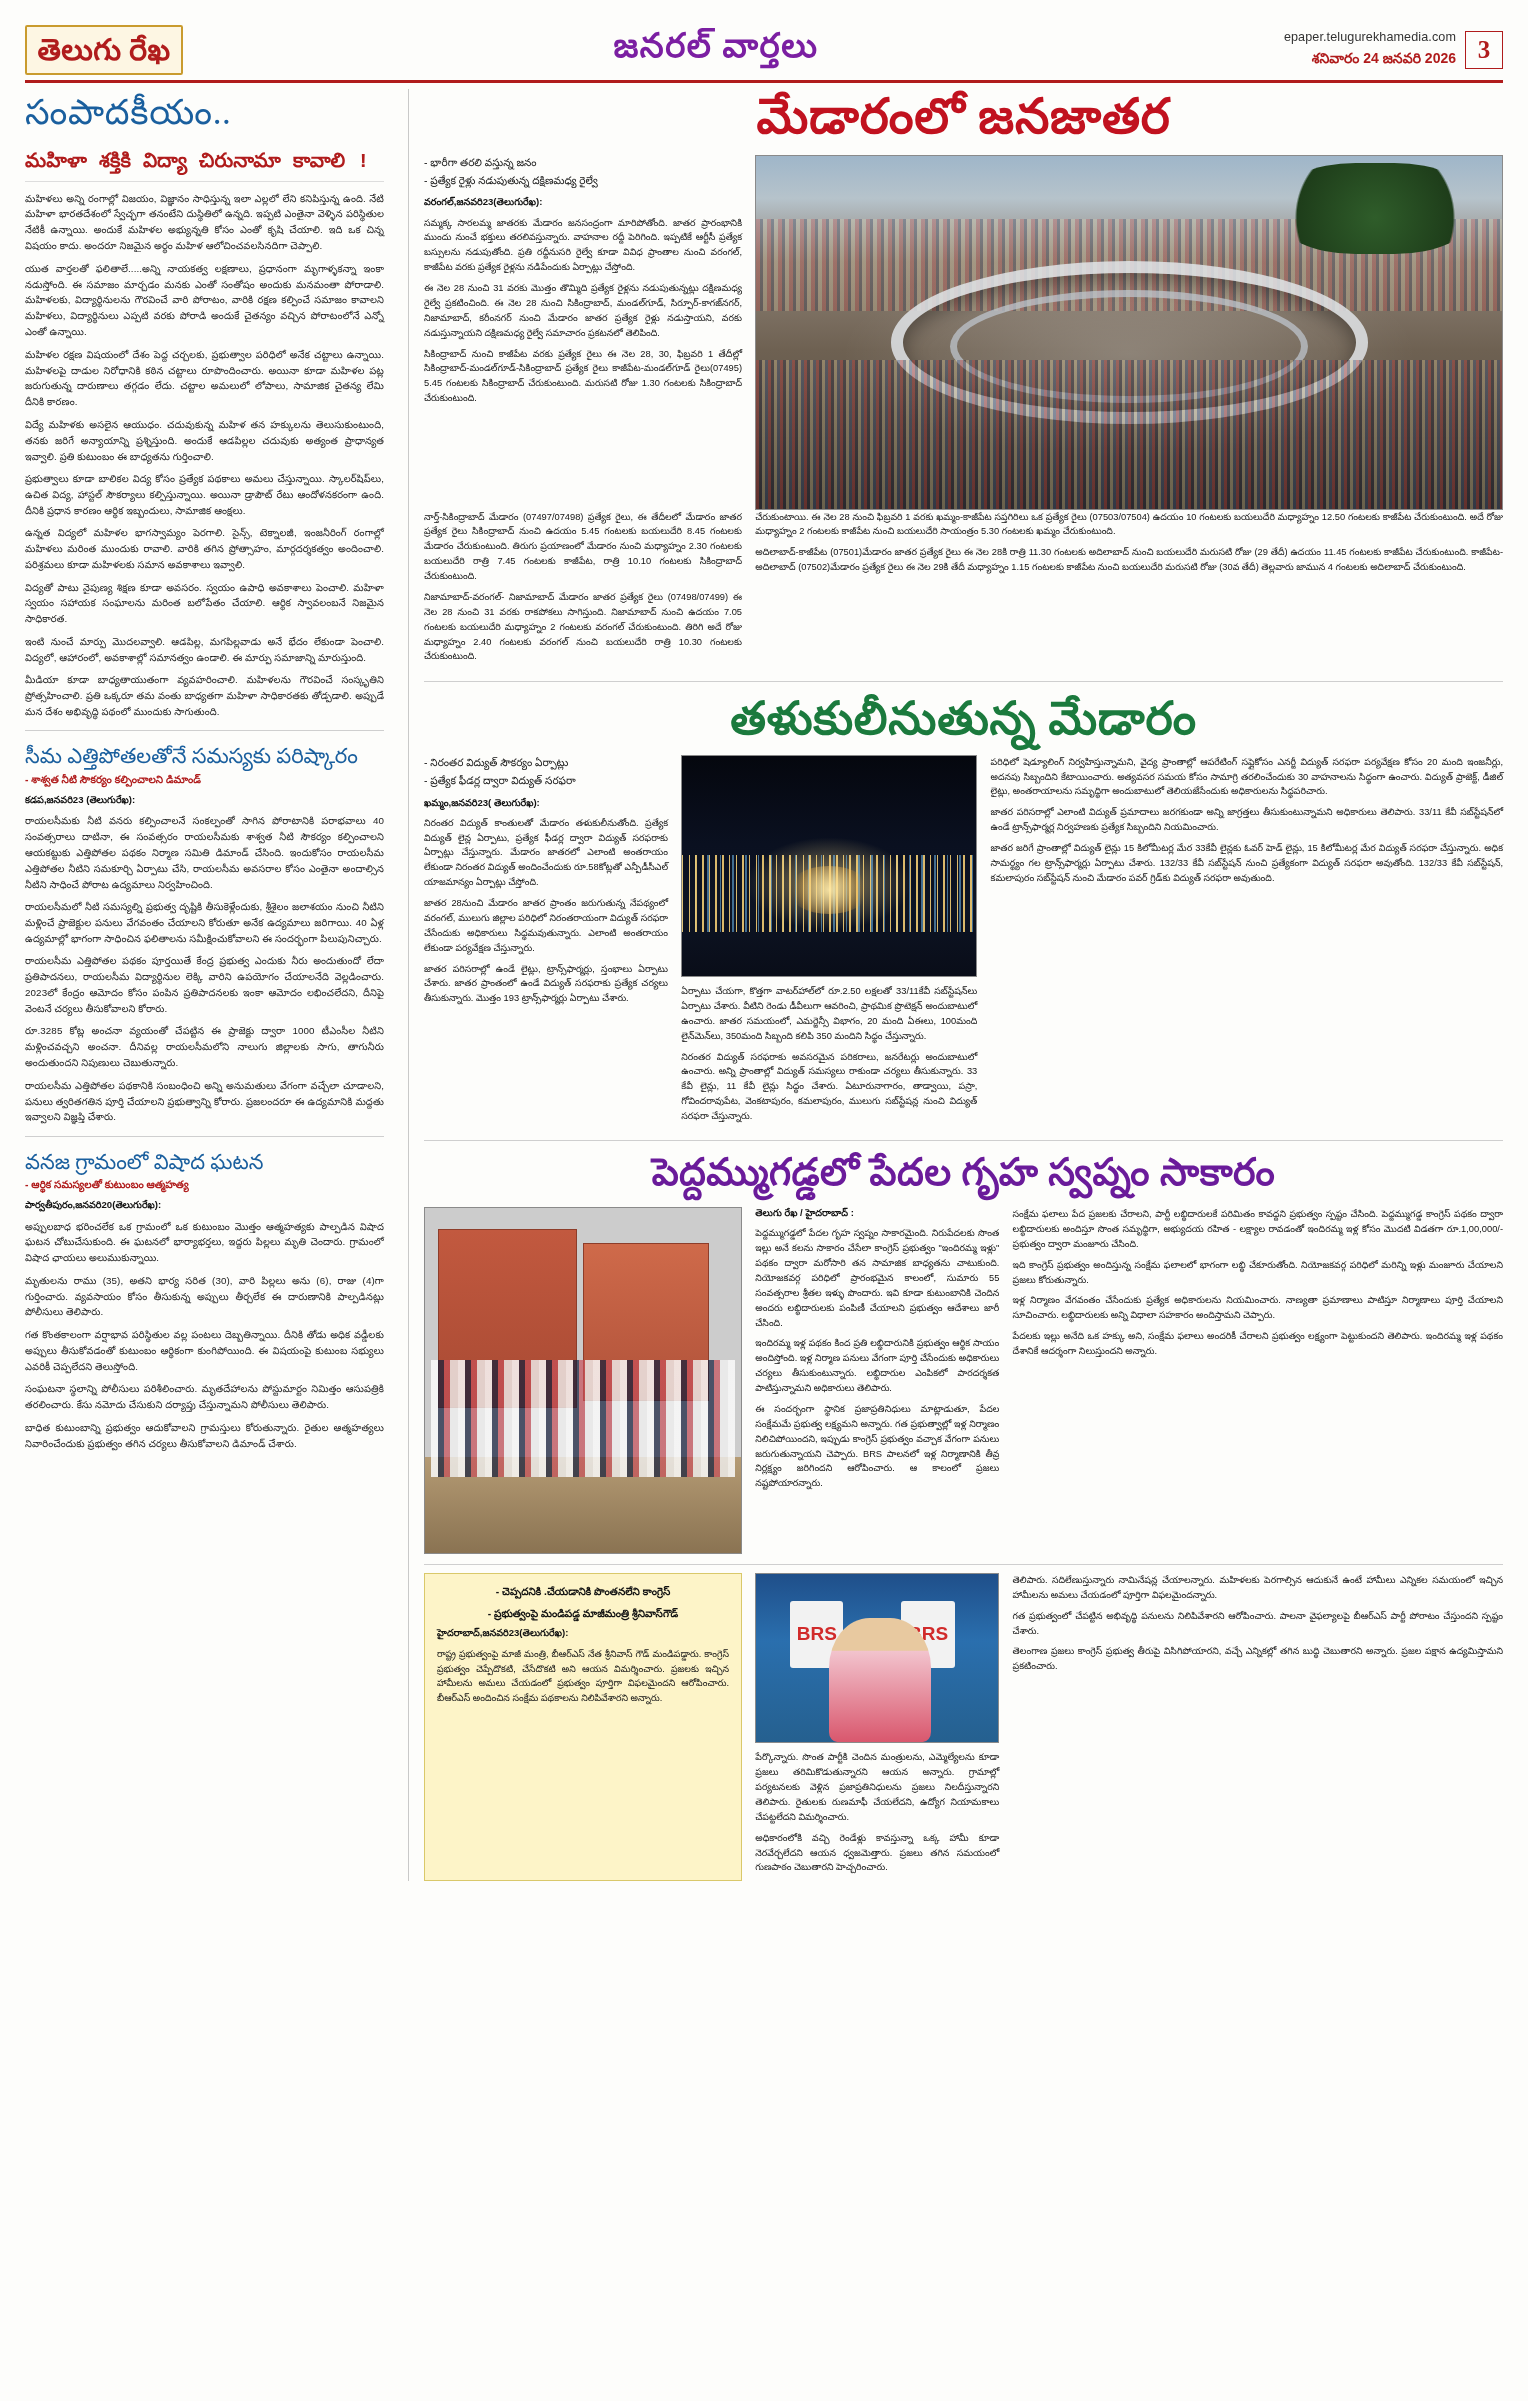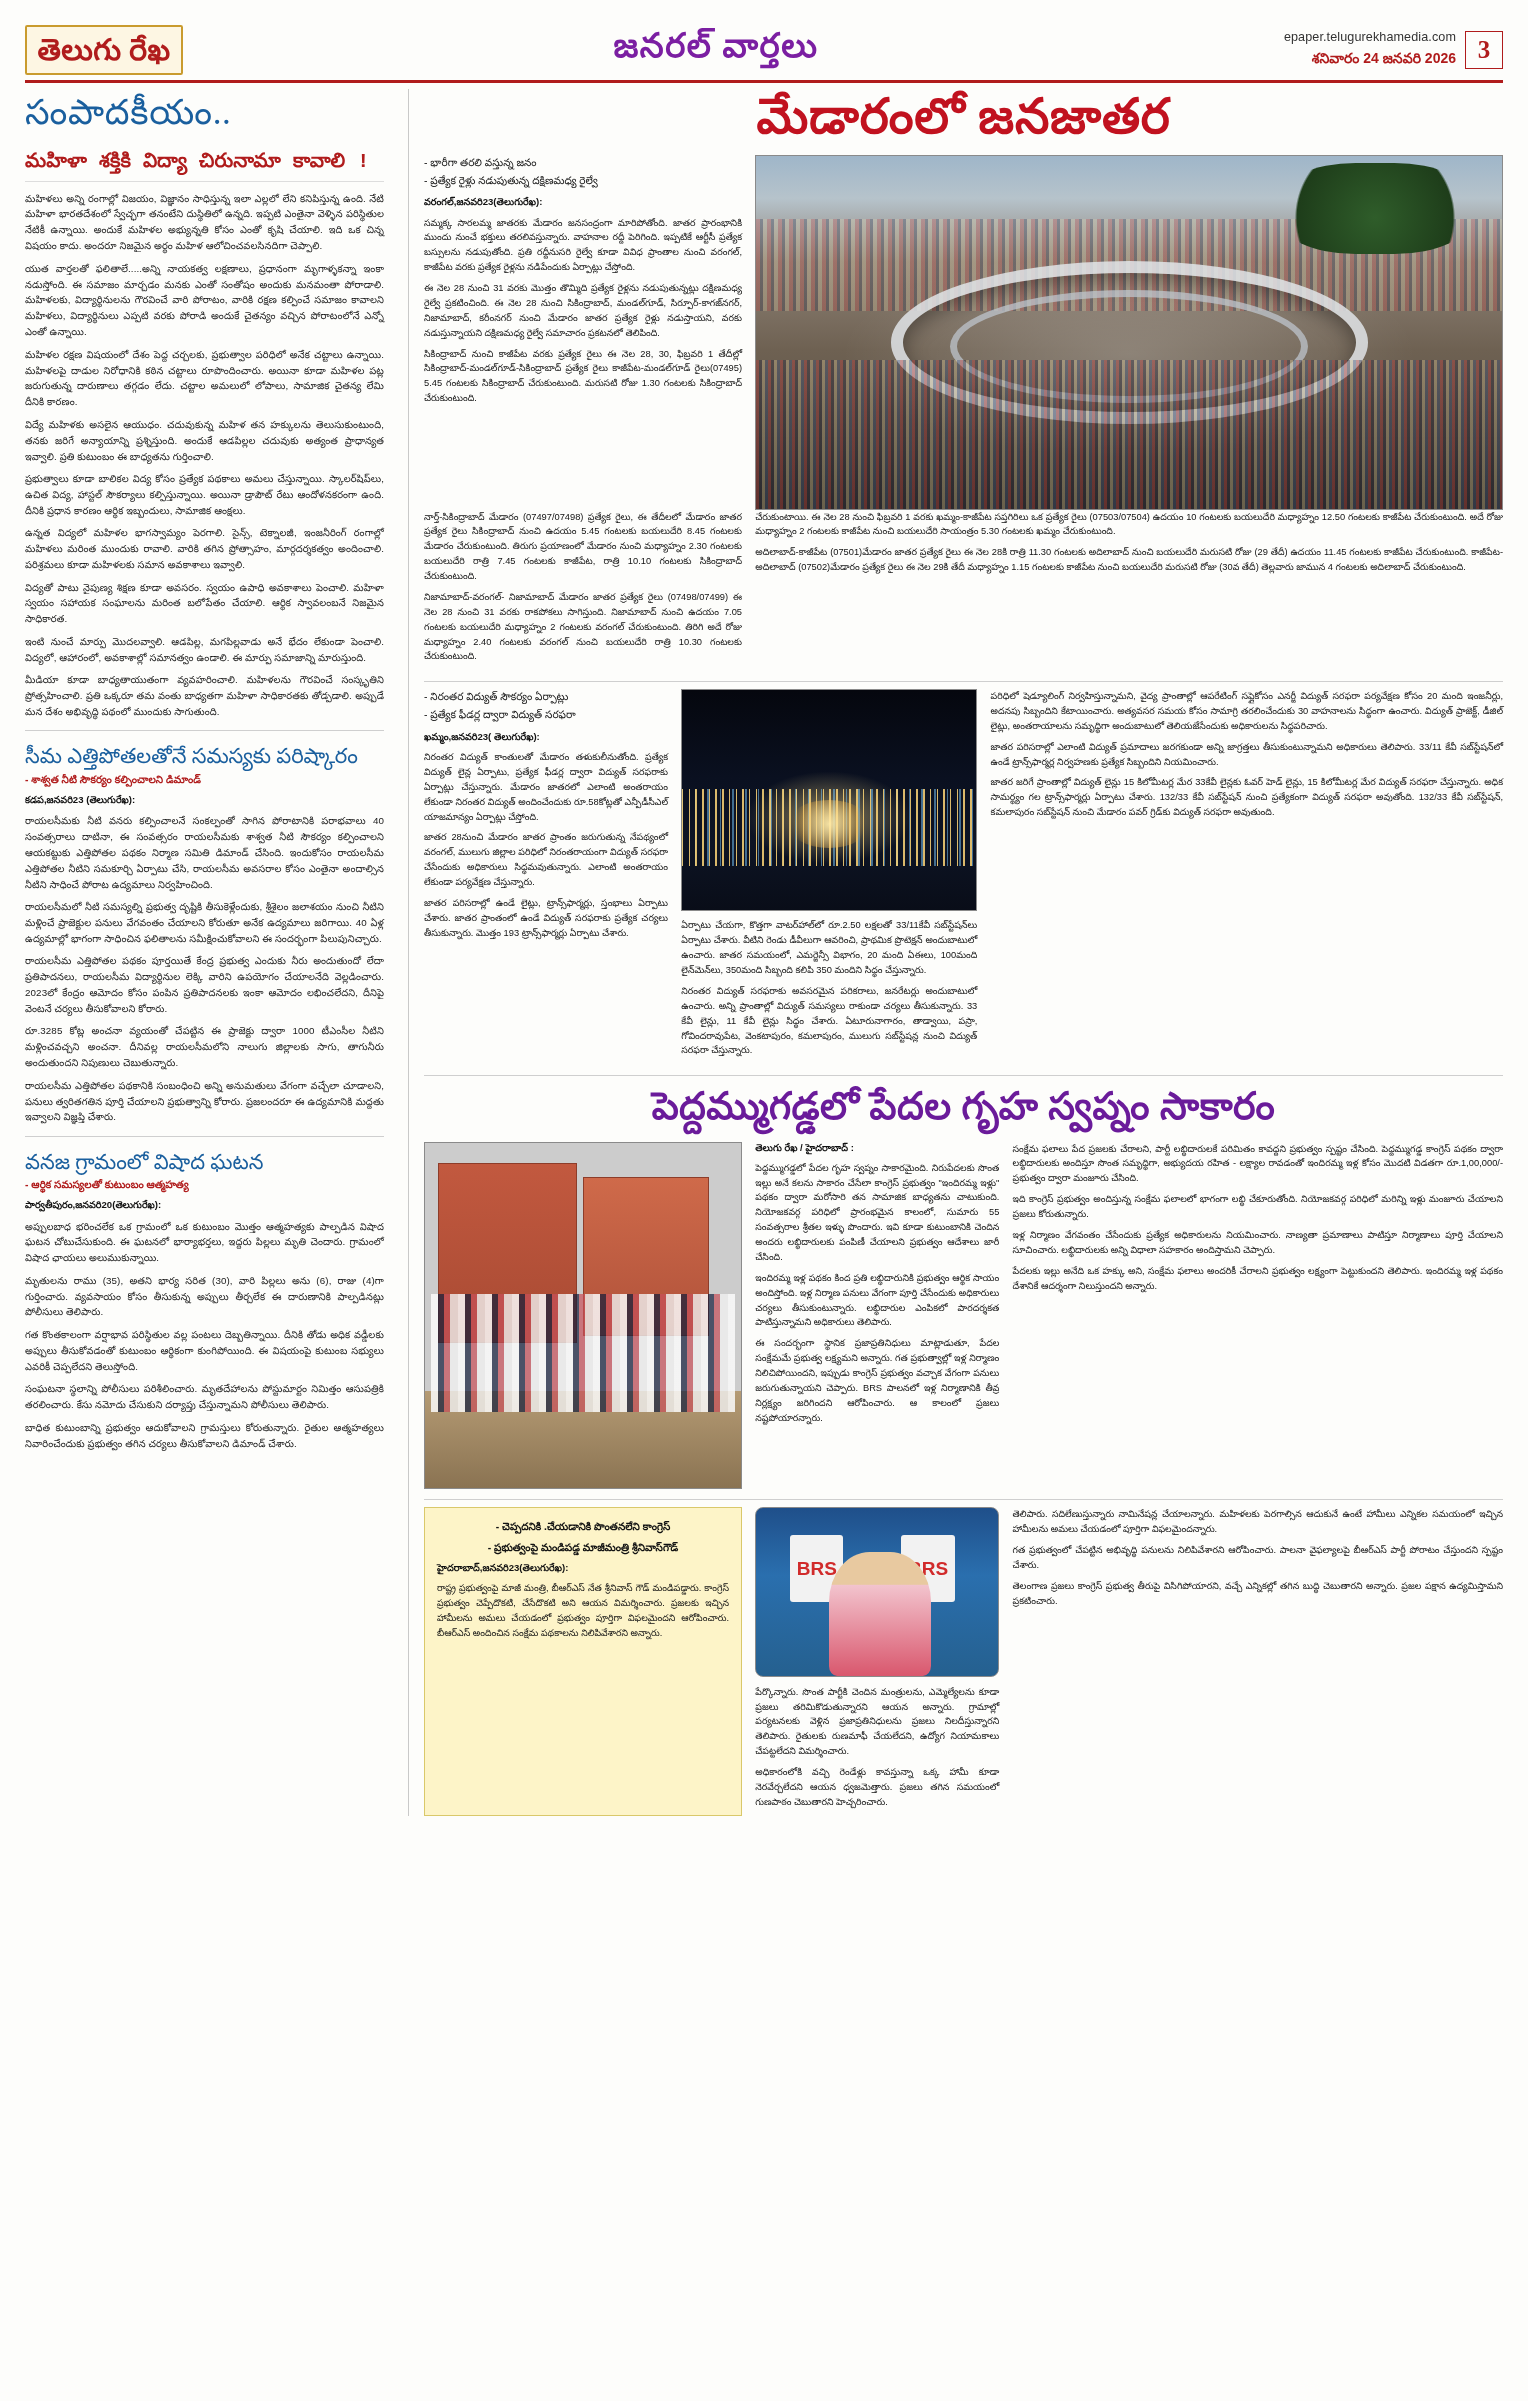--- a/index.html
+++ b/index.html
@@ -272,21 +272,20 @@
     position:absolute; left:2%; bottom:22%; width:96%; height:34%;
     background: repeating-linear-gradient(90deg, rgba(250,250,250,.85) 0 7.4px, rgba(20,30,60,.7) 7.4px 13.3px, rgba(200,80,90,.7) 13.3px 19px, rgba(240,240,240,.8) 19px 27px);
     filter: blur(0.2px);
   }
 
   .photo-politician {
     width: 100%;
     height: 170px;
     background: linear-gradient(to bottom, #1f4f8a 0%, #2a6fae 40%, #25608f 100%);
     display:block;
-    border-radius:8px;
   }
   .photo-politician .brs1, .photo-politician .brs2 {
     position:absolute; top:16%; width:22%; height:40%;
     background: #f2f2f2; border-radius: 3px;
     display:flex; align-items:center; justify-content:center;
     font-weight:bold; color:#d12b2b; font-size:19px;
     font-family:"Liberation Sans", sans-serif;
   }
   .photo-politician .brs1 { left: 14%; }
   .photo-politician .brs2 { left: 60%; }
@@ -435,20 +434,21 @@
           <p>నిజామాబాద్-వరంగల్- నిజామాబాద్ మేడారం జాతర ప్రత్యేక రైలు (07498/07499) ఈ నెల 28 నుంచి 31 వరకు రాకపోకలు సాగిస్తుంది. నిజామాబాద్ నుంచి ఉదయం 7.05 గంటలకు బయలుదేరి మధ్యాహ్నం 2 గంటలకు వరంగల్ చేరుకుంటుంది. తిరిగి అదే రోజు మధ్యాహ్నం 2.40 గంటలకు వరంగల్ నుంచి బయలుదేరి రాత్రి 10.30 గంటలకు చేరుకుంటుంది.</p>
         </div>
         <div class="txtcol" style="flex:1;">
           <p>చేరుకుంటాయి. ఈ నెల 28 నుంచి ఫిబ్రవరి 1 వరకు ఖమ్మం-కాజీపేట సప్తగిరిలు ఒక ప్రత్యేక రైలు (07503/07504) ఉదయం 10 గంటలకు బయలుదేరి మధ్యాహ్నం 12.50 గంటలకు కాజీపేట చేరుకుంటుంది. అదే రోజు మధ్యాహ్నం 2 గంటలకు కాజీపేట నుంచి బయలుదేరి సాయంత్రం 5.30 గంటలకు ఖమ్మం చేరుకుంటుంది.</p>
           <p>అదిలాబాద్-కాజీపేట (07501)మేడారం జాతర ప్రత్యేక రైలు ఈ నెల 28కి రాత్రి 11.30 గంటలకు అదిలాబాద్ నుంచి బయలుదేరి మరుసటి రోజు (29 తేదీ) ఉదయం 11.45 గంటలకు కాజీపేట చేరుకుంటుంది. కాజీపేట-అదిలాబాద్ (07502)మేడారం ప్రత్యేక రైలు ఈ నెల 29కి తేదీ మధ్యాహ్నం 1.15 గంటలకు కాజీపేట నుంచి బయలుదేరి మరుసటి రోజు (30వ తేదీ) తెల్లవారు జామున 4 గంటలకు అదిలాబాద్ చేరుకుంటుంది.</p>
         </div>
       </div>
 
       <hr class="hr-thin">
 
+      <div class="headline-green">తళుకులీనుతున్న మేడారం</div>
 
       <div class="story-flex">
         <div style="width:244px;">
           <div class="bullets">
             <div>- నిరంతర విద్యుత్ సౌకర్యం ఏర్పాట్లు</div>
             <div>- ప్రత్యేక ఫీడర్ల ద్వారా విద్యుత్ సరఫరా</div>
           </div>
           <div class="dateline">ఖమ్మం,జనవరి23( తెలుగురేఖ):</div>
           <div class="txtcol">
             <p>నిరంతర విద్యుత్ కాంతులతో మేడారం తళుకులీనుతోంది. ప్రత్యేక విద్యుత్ లైన్ల ఏర్పాటు, ప్రత్యేక ఫీడర్ల ద్వారా విద్యుత్ సరఫరాకు ఏర్పాట్లు చేస్తున్నారు. మేడారం జాతరలో ఎలాంటి అంతరాయం లేకుండా నిరంతర విద్యుత్ అందించేందుకు రూ.58కోట్లతో ఎన్పీడీసీఎల్ యాజమాన్యం ఏర్పాట్లు చేస్తోంది.</p>

